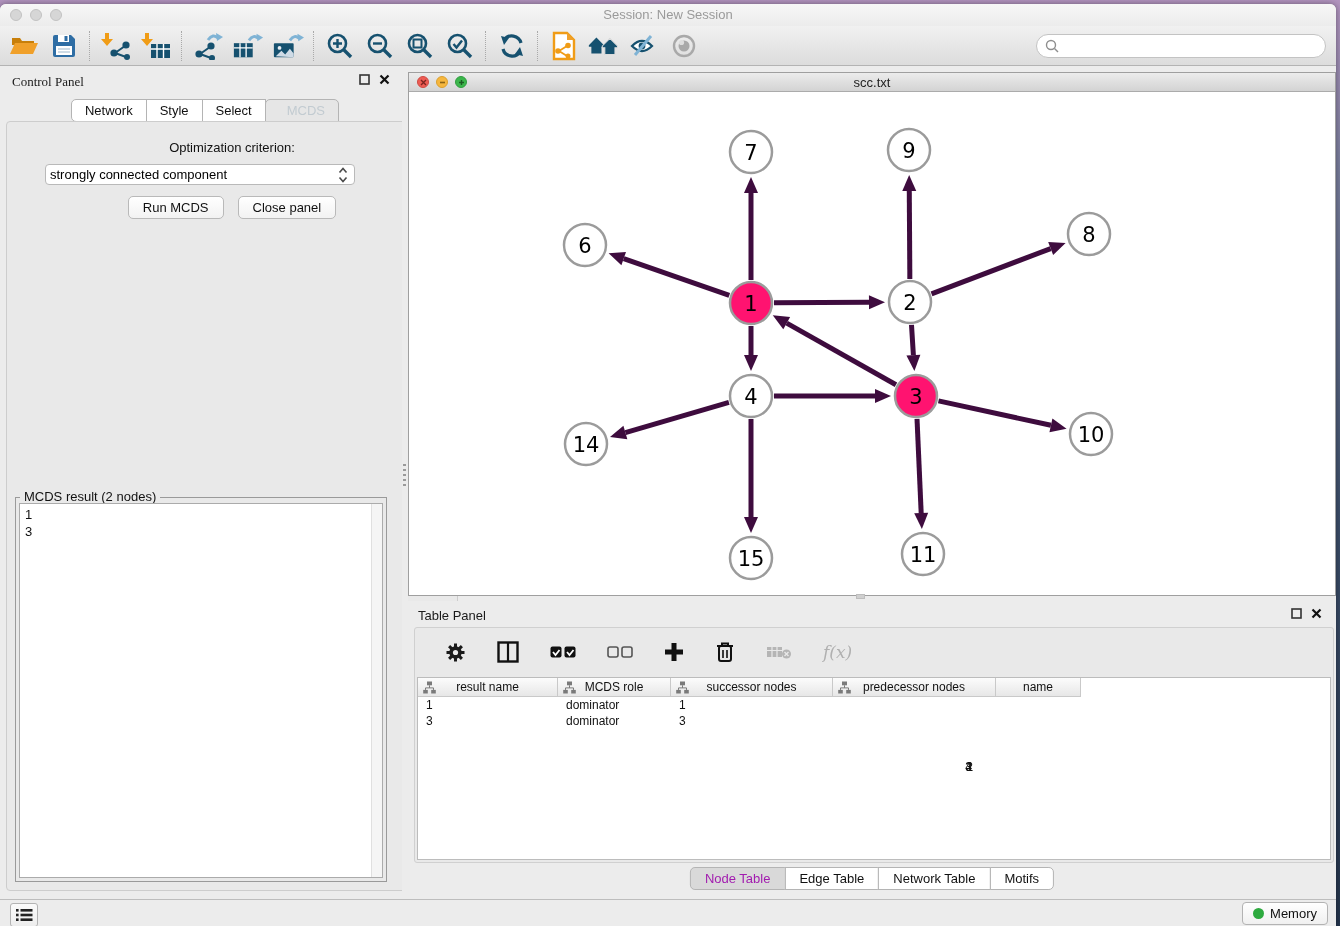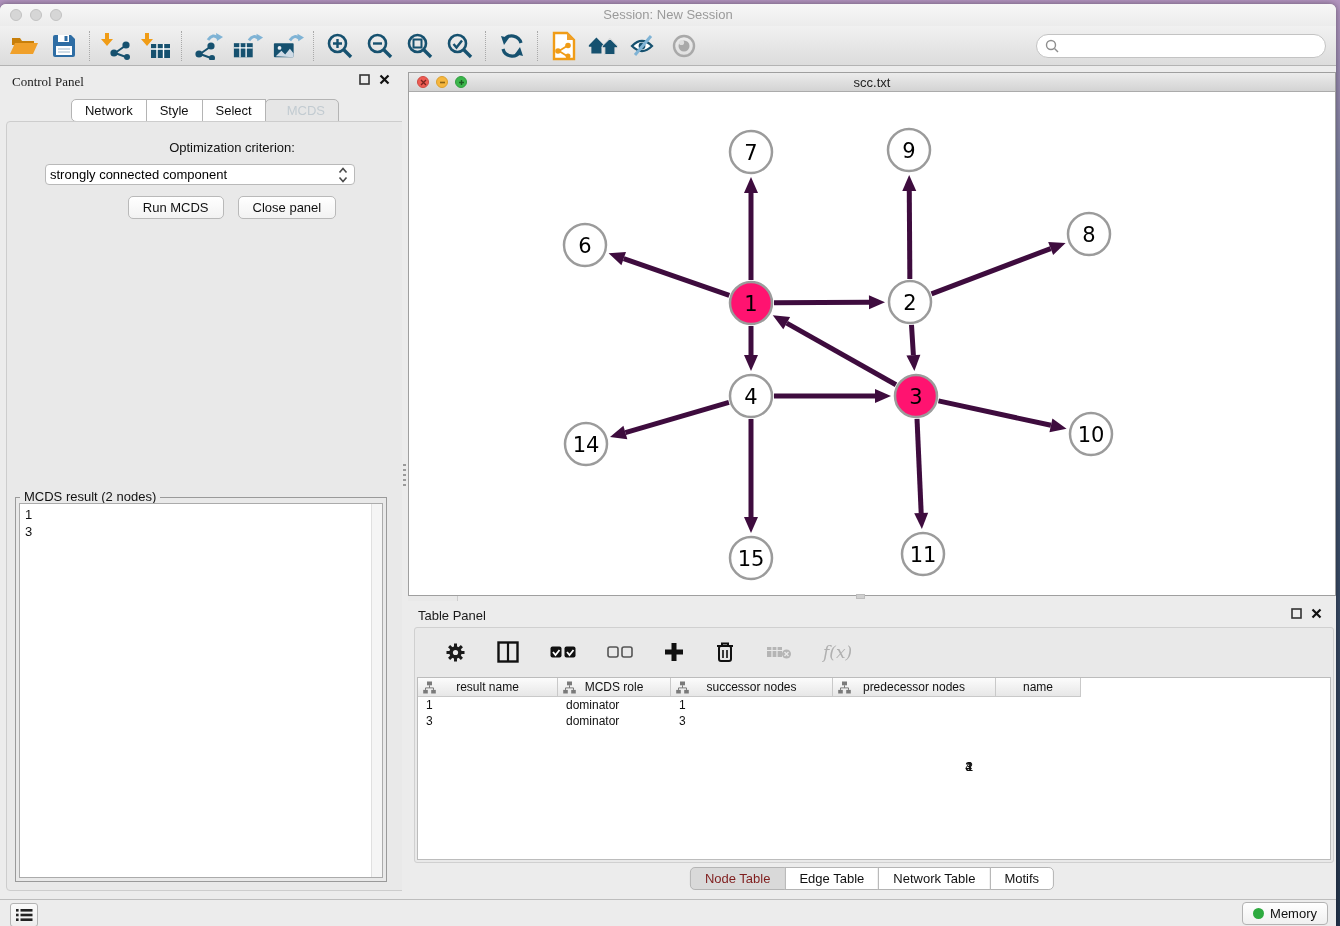--- a/index.html
+++ b/index.html
@@ -66,21 +66,21 @@
   .th .hicon{position:absolute;left:5px;top:3px;}
   .tp-rows{position:absolute;left:0;top:19px;width:100%;}
   .tp-row{display:flex;height:16px;}
   .td{font-size:12px;color:#111;box-sizing:border-box;padding:1px 0 0 0;}
   .td.left{padding-left:8px;text-align:left;}
   .td.right{padding-right:16px;text-align:right;}
   .tp-tabs{position:absolute;left:50%;transform:translateX(-50%);bottom:9px;display:flex;}
   .seg{padding:2px 14px;background:#fff;border:1px solid #b4b4b4;margin-left:-1px;font-size:13px;color:#111;height:17px;line-height:17px;cursor:default;}
   .seg:first-child{border-radius:5px 0 0 5px;margin-left:0;}
   .seg:last-child{border-radius:0 5px 5px 0;}
-  .seg-selected{background:#d9d9d9;color:#7f1d1d;}
+  .seg-selected{background:#d9d9d9;color:#a21caf;}
   
   .status-bar{position:absolute;left:0;top:895px;width:1336px;height:27px;background:#ececec;border-top:1px solid #bdbdbd;}
   .sb-left-btn{position:absolute;left:10px;top:3px;width:28px;height:24px;background:linear-gradient(#fafafa,#ededed);border:1px solid #b3b3b3;border-radius:3px;display:flex;align-items:center;justify-content:center;box-sizing:border-box;}
   .memory-btn{position:absolute;right:8px;top:2px;height:23px;background:linear-gradient(#ffffff,#f0f0f0);border:1px solid #b3b3b3;border-radius:4px;display:flex;align-items:center;gap:6px;padding:0 10px;font-size:13px;color:#111;box-sizing:border-box;}
   .mem-dot{width:11px;height:11px;border-radius:50%;}
 </style>
 </head>
 <body>
 
 <div class="app">

